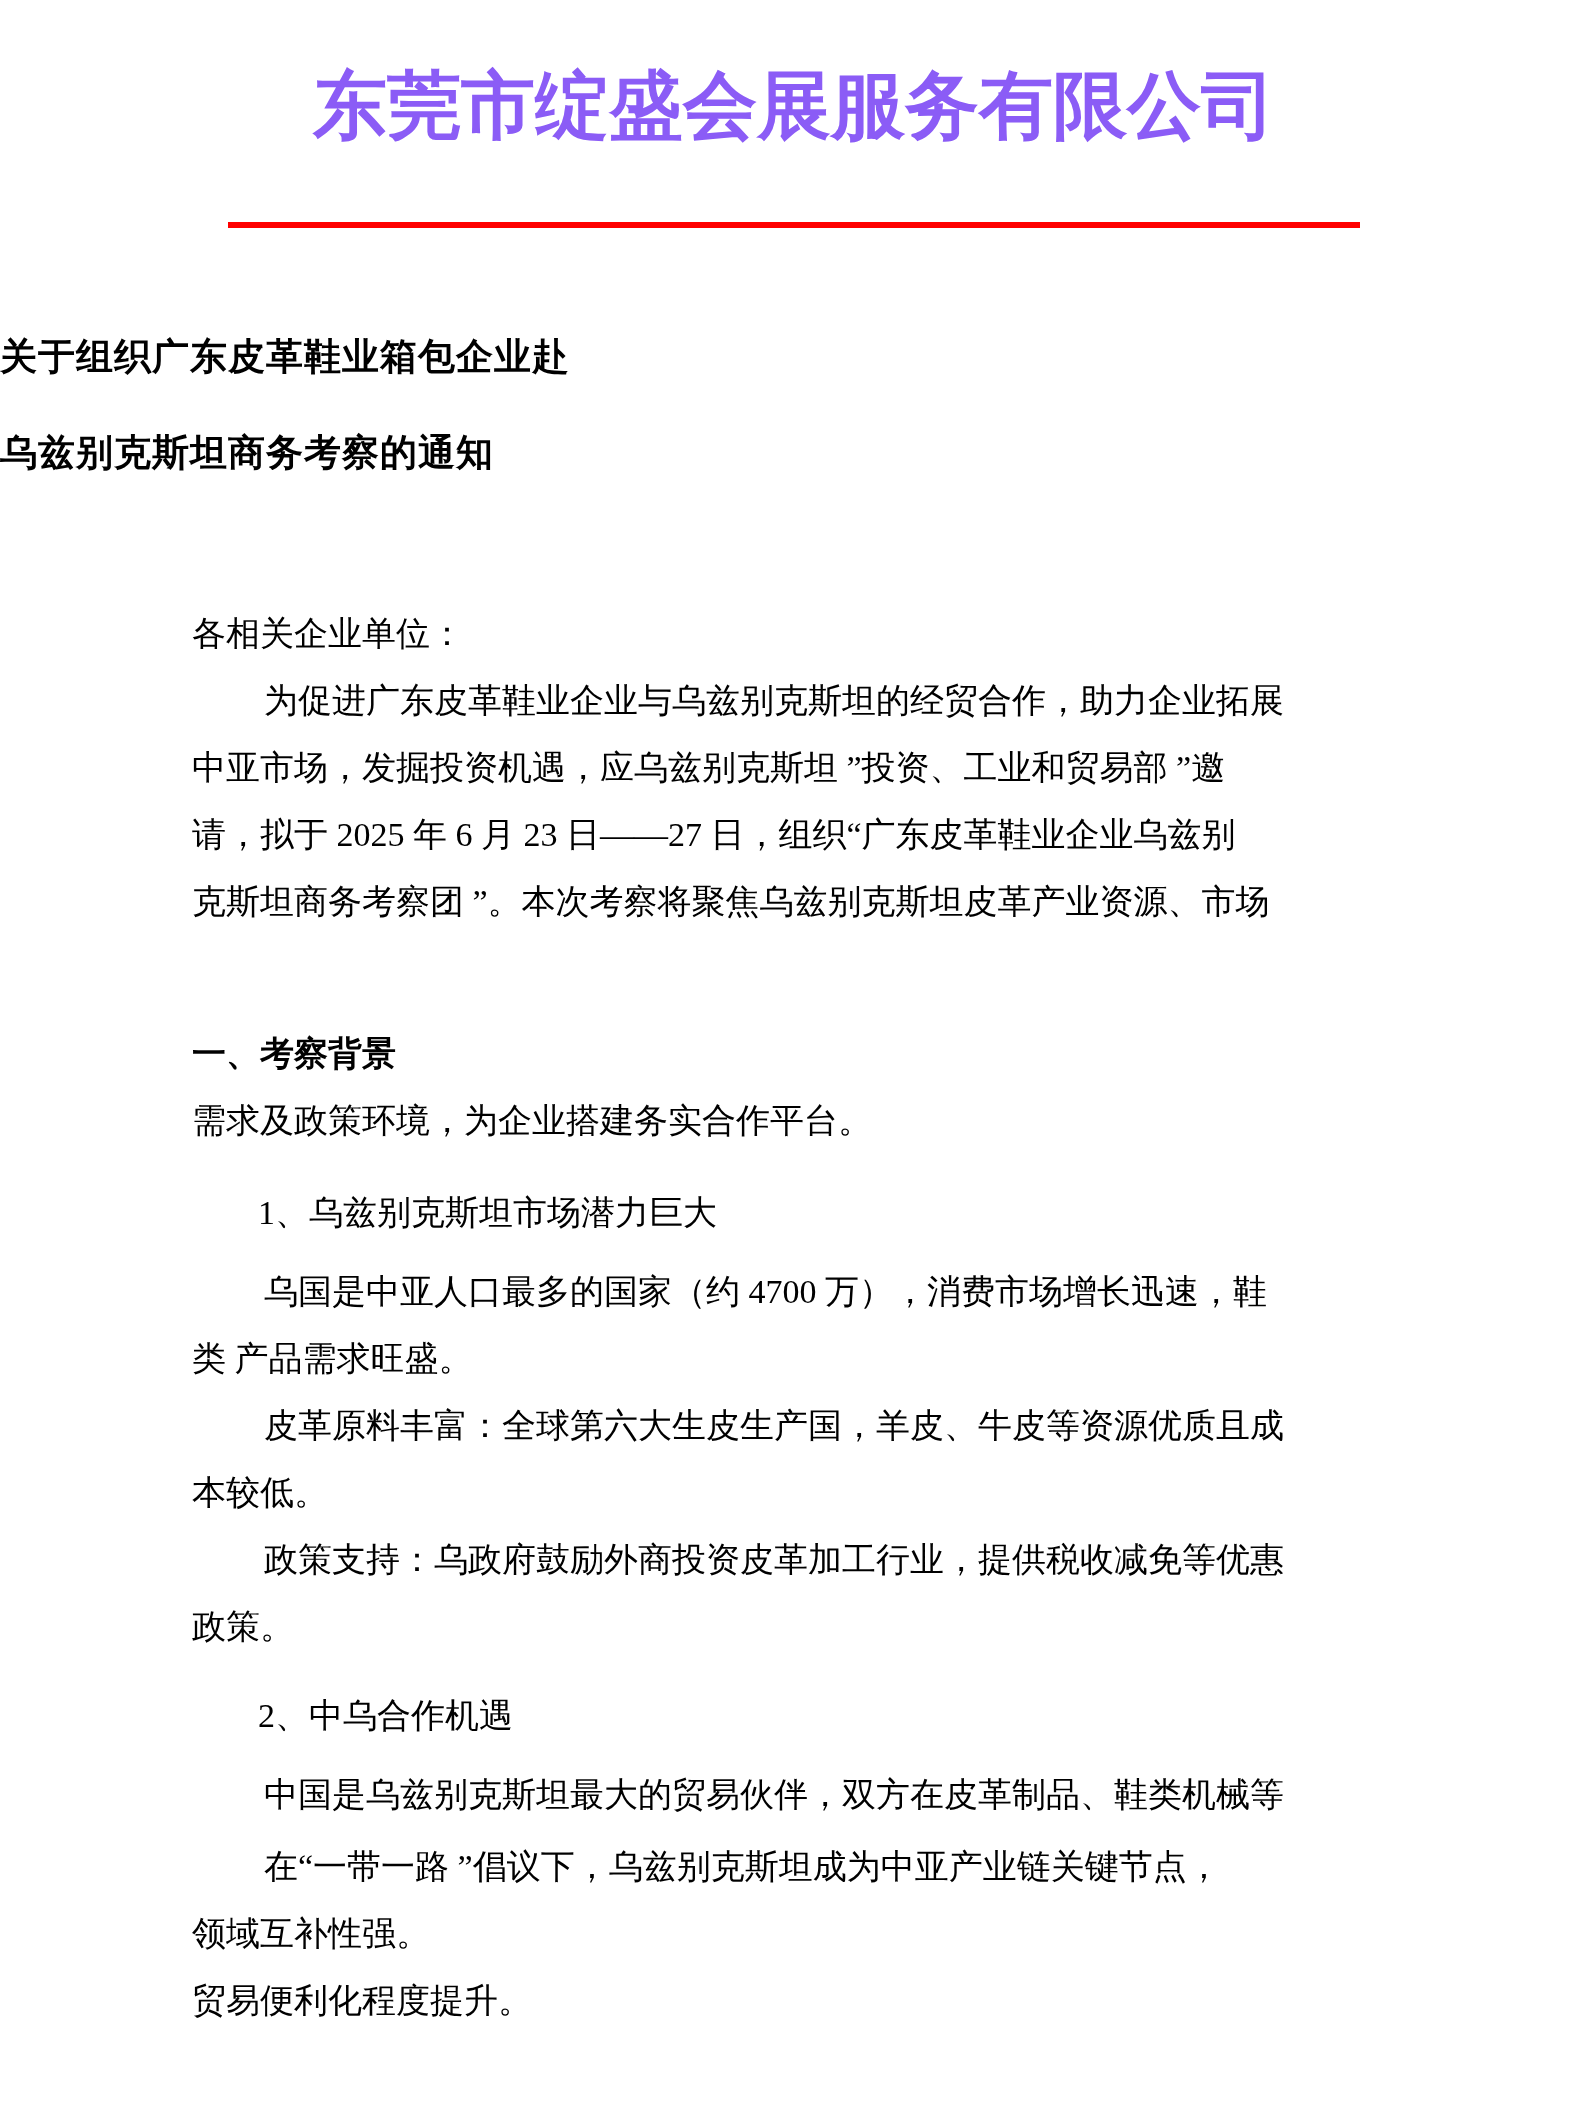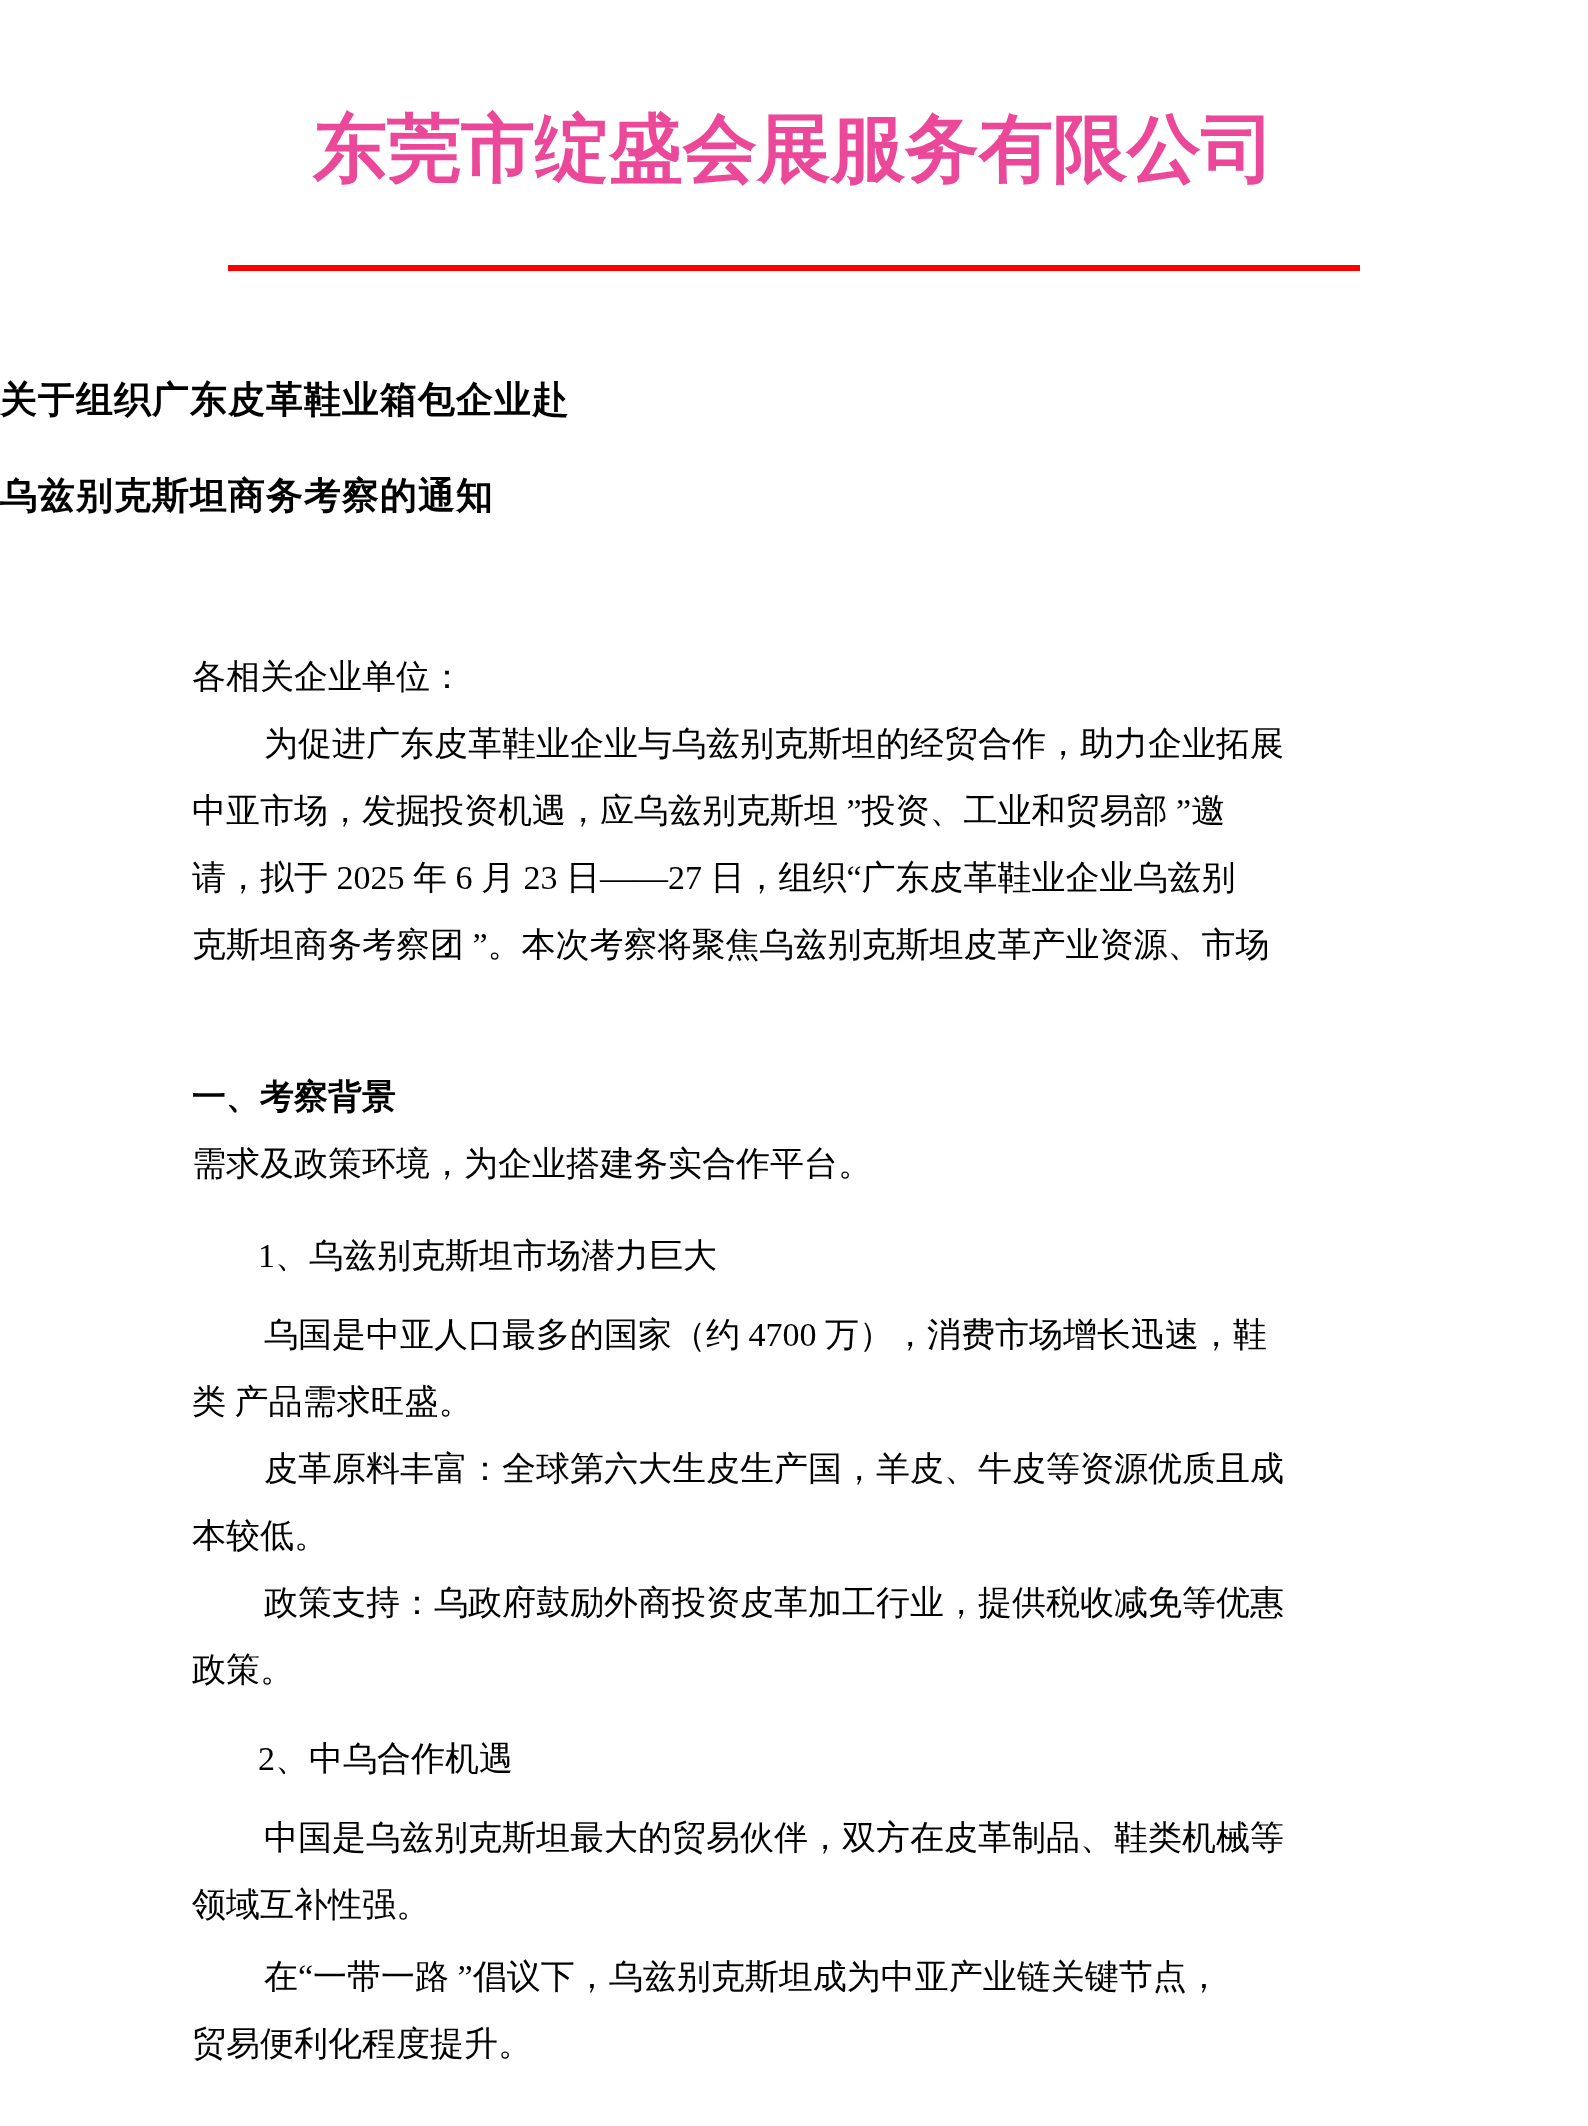--- a/index.html
+++ b/index.html
@@ -14,26 +14,26 @@
     color: #000000;
   }
   .page {
     position: relative;
     width: 1588px;
     height: 2126px;
     background: #ffffff;
     overflow: hidden;
   }
   .company {
-    margin-top: 104px;
+    margin-top: 61px;
     text-align: center;
     font-size: 74px;
     font-weight: bold;
     line-height: 90px;
-    color: #ec4899;
+    color: #8b5cf6;
     white-space: nowrap;
   }
   .rule {
     width: 1132px;
     height: 6px;
     background: #ff0000;
     margin: 71px auto 0 auto;
   }
   .doc-title {
     margin-top: 81px;
@@ -85,18 +85,18 @@
     <div class="bl">需求及政策环境，为企业搭建务实合作平台。</div>
     <div class="bl ind-sm g25">1、乌兹别克斯坦市场潜力巨大</div>
     <div class="bl ind g12">乌国是中亚人口最多的国家（约 4700 万），消费市场增长迅速，鞋</div>
     <div class="bl">类 产品需求旺盛。</div>
     <div class="bl ind">皮革原料丰富：全球第六大生皮生产国，羊皮、牛皮等资源优质且成</div>
     <div class="bl">本较低。</div>
     <div class="bl ind">政策支持：乌政府鼓励外商投资皮革加工行业，提供税收减免等优惠</div>
     <div class="bl">政策。</div>
     <div class="bl ind-sm g22">2、中乌合作机遇</div>
     <div class="bl ind g12">中国是乌兹别克斯坦最大的贸易伙伴，双方在皮革制品、鞋类机械等</div>
+    <div class="bl ind g5">在“一带一路 ”倡议下，乌兹别克斯坦成为中亚产业链关键节点，</div>
     <div class="bl">领域互补性强。</div>
-    <div class="bl ind g5">在“一带一路 ”倡议下，乌兹别克斯坦成为中亚产业链关键节点，</div>
     <div class="bl">贸易便利化程度提升。</div>
   </div>
 
 </div>
 
 </body></html>

